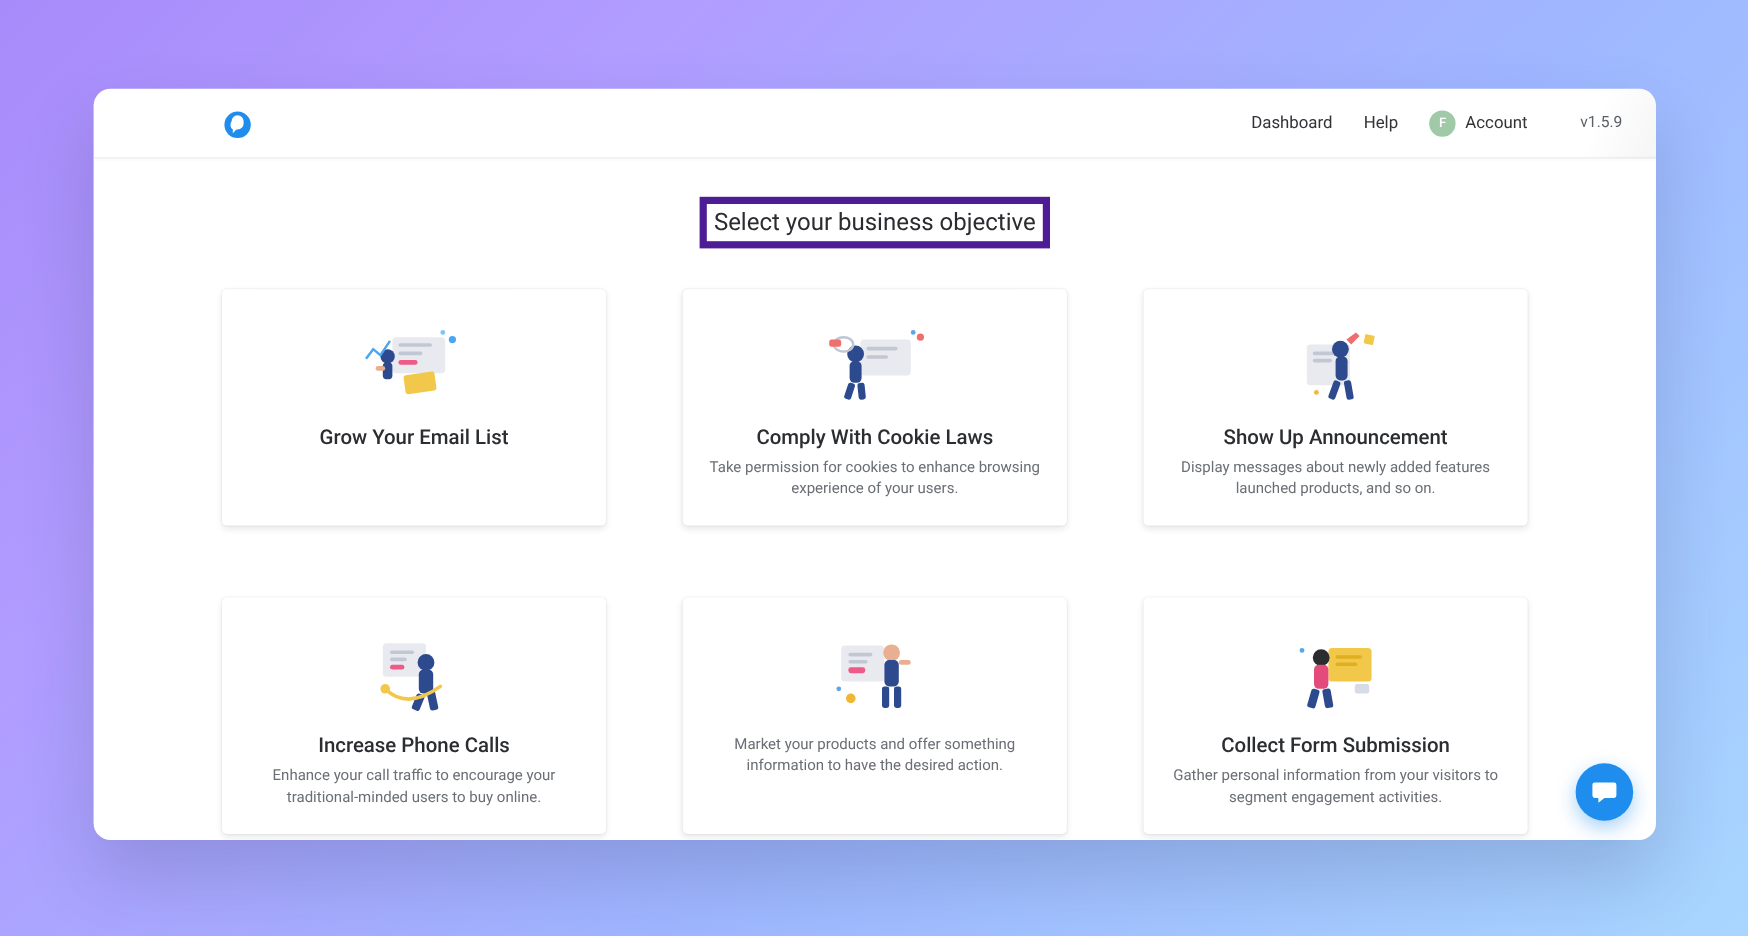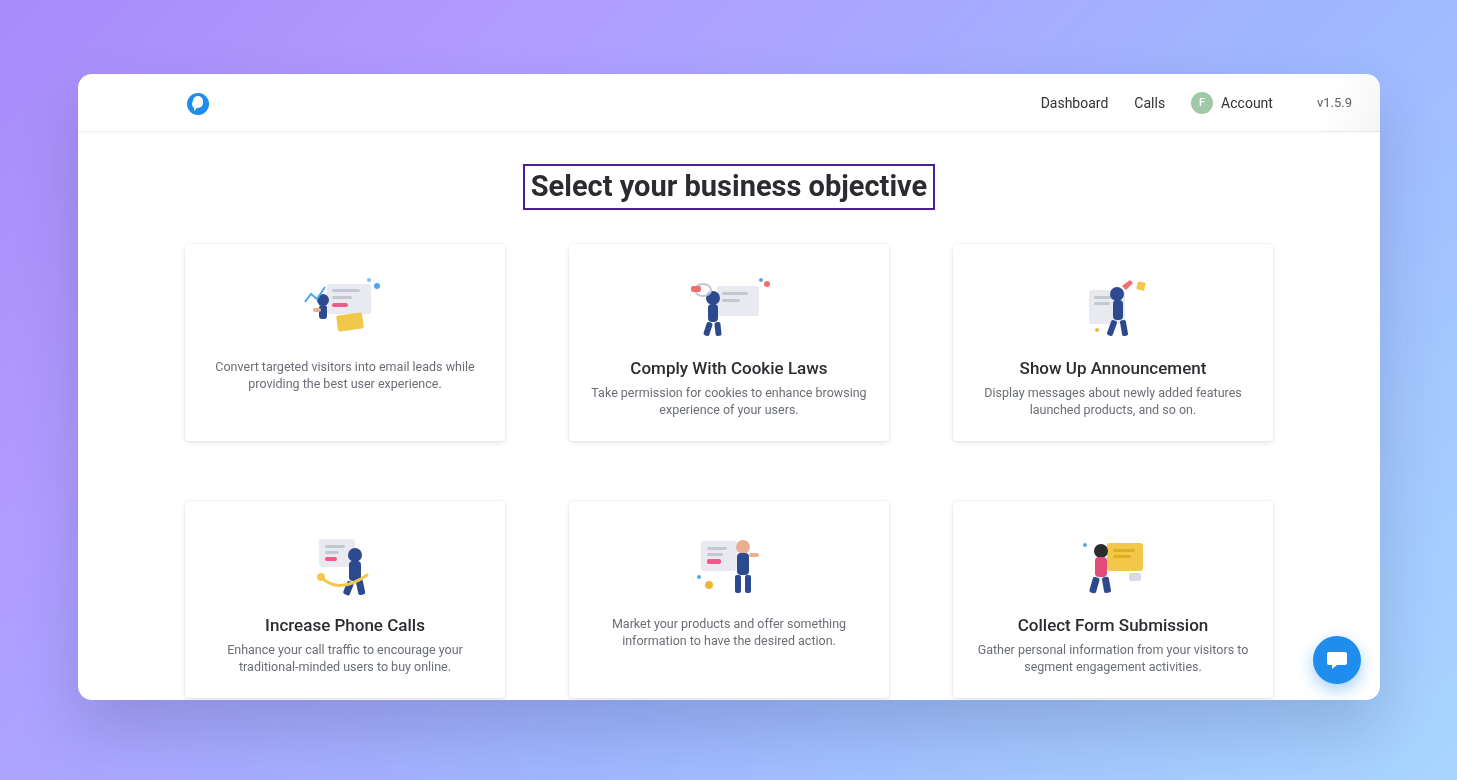--- a/index.html
+++ b/index.html
@@ -78,25 +78,25 @@
 
   .page {
     padding: 32px 0 30px;
   }
   .page-title-wrap {
     text-align: center;
     margin-bottom: 34px;
   }
   .page-title {
     display: inline-block;
-    font-size: 29px;
+    font-size: 20px;
     color: #2a2c30;
-    font-weight: 700;
+    font-weight: 400;
     line-height: 1.2;
-    border: 2px solid #4c1d95;
+    border: 6px solid #4c1d95;
     padding: 3px 6px 4px;
   }
 
   .cards-grid {
     width: 1090px;
     margin: 0 auto;
     display: grid;
     grid-template-columns: repeat(3, 320px);
     column-gap: 64px;
     row-gap: 60px;
@@ -150,21 +150,21 @@
 
   <div class="topbar">
     <div class="logo">
       <svg width="24" height="24" viewBox="0 0 24 24">
         <circle cx="12" cy="12" r="11" fill="#1f8ded"></circle>
         <path d="M7 9 a5 5 0 0 1 10 0 v2 a5 5 0 0 1 -5 5 h-1 l-3 3 v-3 a5 5 0 0 1 -1 -7z" fill="#fff"></path>
       </svg>
     </div>
     <div class="nav-right">
       <span class="nav-link">Dashboard</span>
-      <span class="nav-link">Calls</span>
+      <span class="nav-link">Help</span>
       <div class="account-wrap">
         <span class="avatar">F</span>
         <span>Account</span>
       </div>
       <span class="version">v1.5.9</span>
     </div>
     <div class="topcorner"></div>
   </div>
 
   <div class="page">
@@ -183,21 +183,21 @@
             <rect x="33" y="31" width="16" height="4" rx="2" fill="#ef5a88"></rect>
             <rect x="38" y="42" width="26" height="16" rx="2" fill="#f2c84b" transform="rotate(-8 51 50)"></rect>
             <circle cx="24" cy="28" r="6" fill="#2e4a8f"></circle>
             <rect x="20" y="33" width="8" height="14" rx="3" fill="#2e4a8f"></rect>
             <rect x="14" y="36" width="8" height="4" rx="2" fill="#e8b090"></rect>
             <polyline points="6,30 12,22 18,27 26,15" fill="none" stroke="#4aa6f0" stroke-width="2"></polyline>
             <circle cx="78" cy="14" r="3" fill="#4aa6f0"></circle>
             <circle cx="70" cy="8" r="2" fill="#7bc6f9"></circle>
           </svg>
         </div>
-        <div class="card-desc">Convert targeted visitors into email leads while providing the best user experience.</div>
+        <div class="card-title">Grow Your Email List</div>
       </div>
 
       <div class="card">
         <div class="card-illus">
           <svg width="92" height="70" viewBox="0 0 92 70">
             <rect x="34" y="14" width="42" height="30" rx="3" fill="#e8eaf0"></rect>
             <rect x="39" y="20" width="26" height="3" rx="1.5" fill="#c2c7d4"></rect>
             <rect x="39" y="27" width="18" height="3" rx="1.5" fill="#c2c7d4"></rect>
             <circle cx="30" cy="26" r="7" fill="#2e4a8f"></circle>
             <rect x="25" y="32" width="10" height="18" rx="4" fill="#2e4a8f"></rect>

